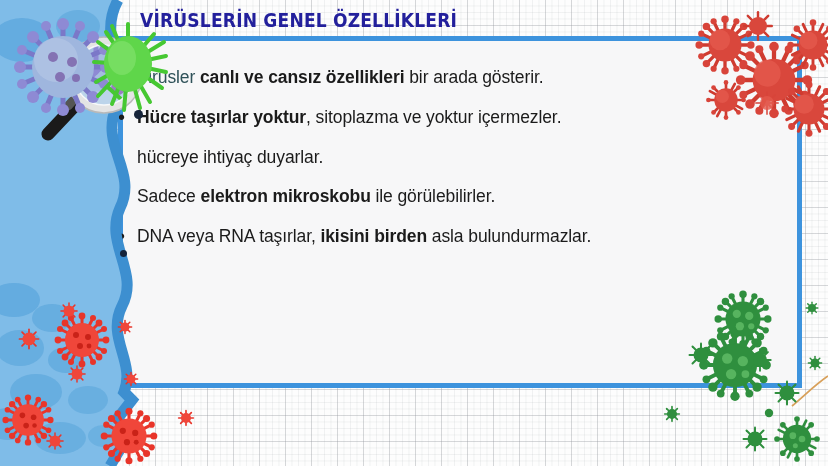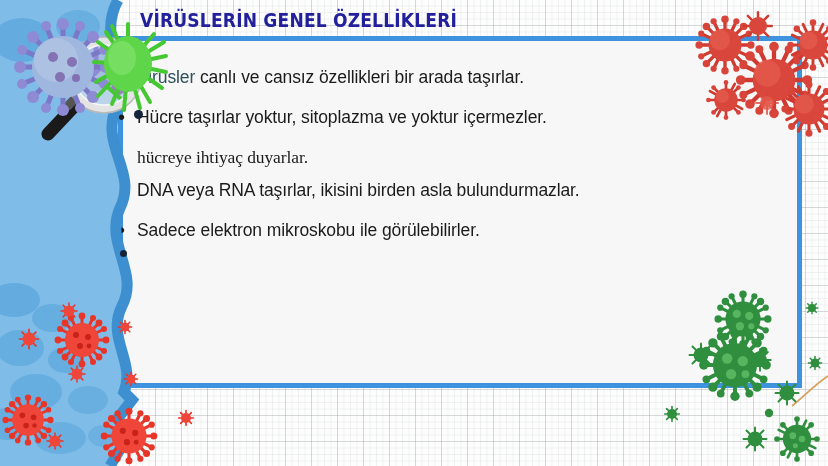--- a/index.html
+++ b/index.html
@@ -59,25 +59,25 @@
   }
   .bullet-dot{
     width:19px;flex:0 0 19px;
     font-size:20px;line-height:30px;color:#1b1b1b;
     text-align:left;
   }
   .bullet-text{
     font-size:17.5px;line-height:30px;color:#1b1b1b;
     letter-spacing:-.1px;
   }
-  .bullet-text b{font-weight:normal;}
+  .bullet-text b{font-weight:bold;}
   .lead{color:#2f5259;}
   .cont-line{
     font-size:17.5px;line-height:30px;color:#1b1b1b;
-    margin-left:19px;margin-bottom:3px;letter-spacing:-.1px;font-family:Liberation Serif, serif;
+    margin-left:19px;margin-bottom:9px;letter-spacing:-.1px;
   }
 
   
   .deco{position:absolute;pointer-events:none;}
   .z-top{z-index:9;}
   .mag{position:absolute;left:0;top:0;z-index:10;}
   .tan-line{position:absolute;z-index:8;}
 </style>
 </head>
 <body>
@@ -87,38 +87,38 @@
   <div class="grid-bg"></div>
 
   <div class="panel"></div>
 
   <div class="title">VİRÜSLERİN GENEL ÖZELLİKLERİ</div>
 
   <div class="content">
 
     <div class="bullet-row">
       <span class="bullet-dot">•</span>
-      <span class="bullet-text"><span class="lead">Virüsler </span><b>canlı ve cansız özellikleri</b><span> bir arada taşırlar.</span></span>
+      <span class="bullet-text"><span class="lead">Virüsler </span><b>canlı ve cansız özellikleri</b><span> bir arada gösterir.</span></span>
     </div>
 
     <div class="bullet-row">
       <span class="bullet-dot">•</span>
       <span class="bullet-text"><b>Hücre taşırlar yoktur</b><span>, sitoplazma ve yoktur içermezler.</span></span>
     </div>
 
     <div class="cont-line">hücreye ihtiyaç duyarlar.</div>
 
     <div class="bullet-row">
       <span class="bullet-dot">•</span>
-      <span class="bullet-text"><span>DNA veya RNA taşırlar, </span><b>ikisini birden</b><span> asla bulundurmazlar.</span></span>
+      <span class="bullet-text"><span>Sadece </span><b>elektron mikroskobu</b><span> ile görülebilirler.</span></span>
     </div>
 
     <div class="bullet-row">
       <span class="bullet-dot">•</span>
-      <span class="bullet-text"><span>Sadece </span><b>elektron mikroskobu</b><span> ile görülebilirler.</span></span>
+      <span class="bullet-text"><span>DNA veya RNA taşırlar, </span><b>ikisini birden</b><span> asla bulundurmazlar.</span></span>
     </div>
 
   </div>
 
   <div class="wave-wrap z-top">
     <svg width="180" height="466" viewBox="0 0 180 466">
       <defs>
         <clipPath id="waveClip">
           <path d="M0,0 L118,0
                    C96,40 132,70 116,108

